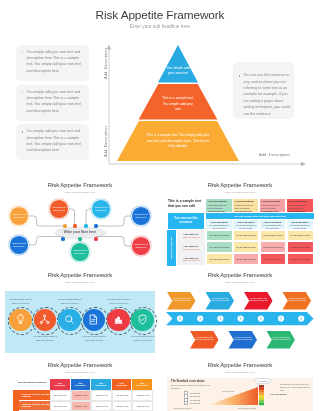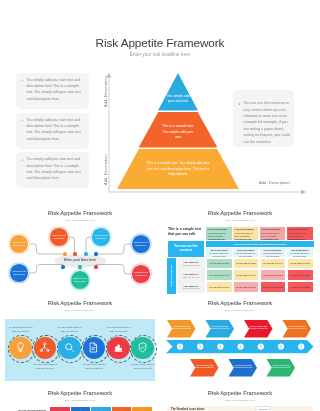--- a/index.html
+++ b/index.html
@@ -1,19 +1,19 @@
 <!DOCTYPE html>
 <html><head>
 <meta charset="utf-8">
 <style>
   html,body{margin:0;padding:0;}
   body{width:320px;height:411px;background:#ffffff;
        font-family:"Liberation Sans",sans-serif;overflow:hidden;-webkit-font-smoothing:antialiased;}
   .page{position:relative;width:320px;height:411px;background:#fff;}
-  .slide{position:absolute;background:#fff;overflow:hidden;margin-top:28px;}
+  .slide{position:absolute;background:#fff;overflow:hidden;}
 
   
   .s-title{position:absolute;left:0;right:0;text-align:center;color:#3b3b3b;font-weight:400;}
   .s-sub{position:absolute;left:0;right:0;text-align:center;color:#9a9a9a;}
 
   
   #s1{left:0;top:0;width:320px;height:176px;}
   #s1 .s-title{top:8px;font-size:11.8px;letter-spacing:-0.1px;}
   #s1 .s-sub{top:24px;font-size:4.6px;letter-spacing:.05px;}
 

